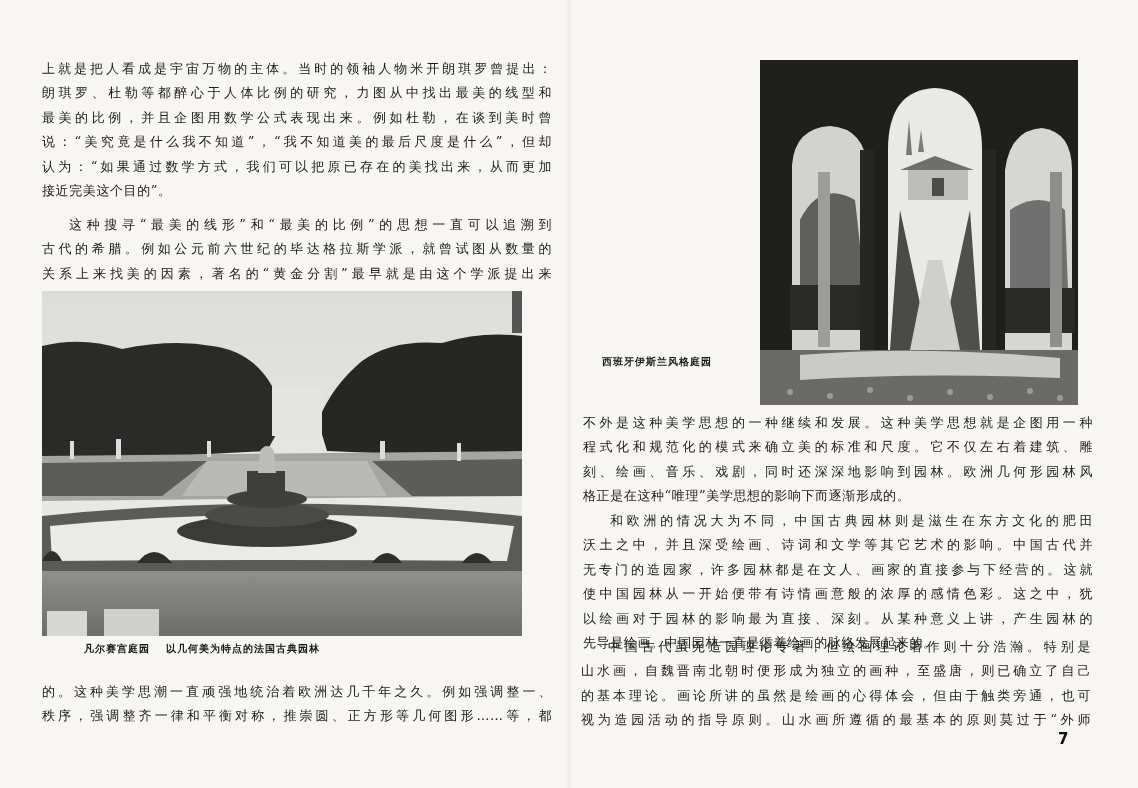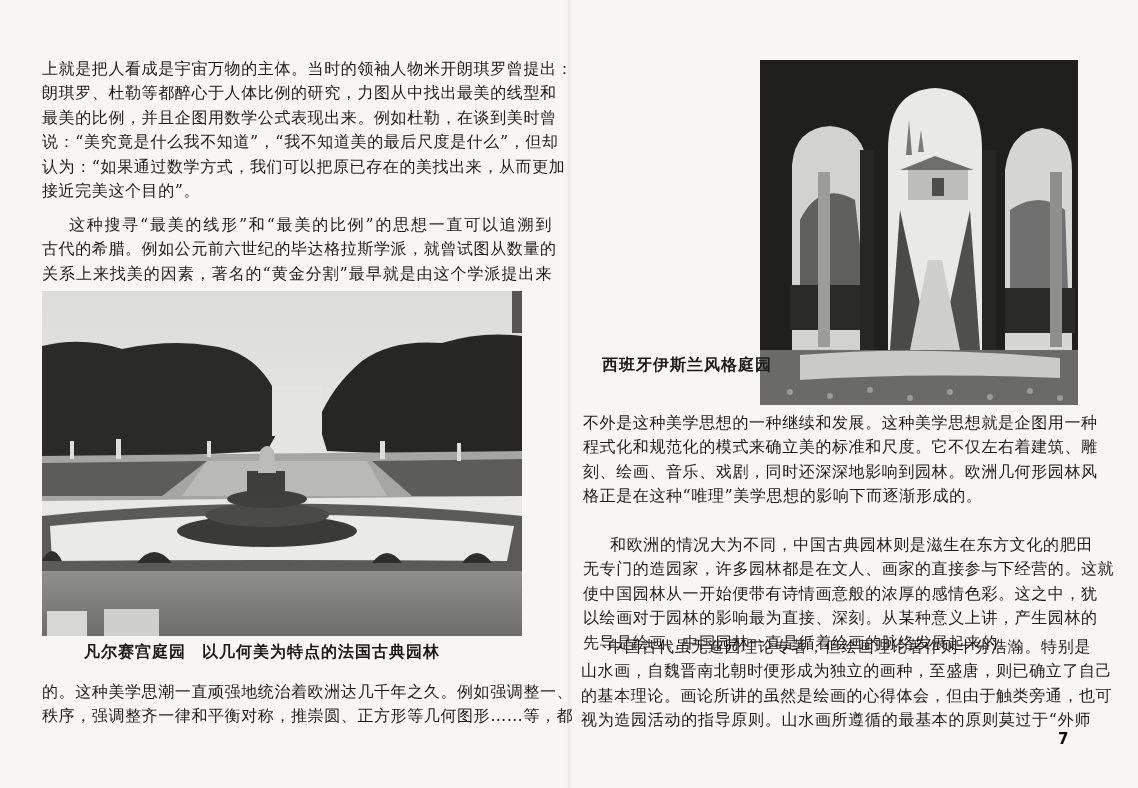--- a/index.html
+++ b/index.html
@@ -9,35 +9,35 @@
     font-family: "DejaVu Serif", "Liberation Serif", serif;
     color: #1c1c1c;
     position: relative;
   }
   .page { position: absolute; top: 0; bottom: 0; }
   .page-left { left: 0; width: 569px; }
   .page-right { left: 569px; width: 569px; }
 
   .para {
     position: absolute;
-    font-size: 16px;
+    font-size: 13px;
     line-height: 24.4px;
     letter-spacing: 0.6px;
     text-align: justify;
     text-align-last: justify;
     margin: 0;
   }
   .para .line { display: block; white-space: nowrap; text-align-last: justify; }
   .line.last { text-align-last: left; }
 
   .caption {
     position: absolute;
     font-family: Liberation Mono, monospace;
     font-weight: bold;
-    font-size: 16px;
+    font-size: 10px;
     letter-spacing: 1px;
     color: #1a1a1a;
     white-space: nowrap;
   }
   .caption .gap { display: inline-block; width: 16px; }
 
   .photo {
     position: absolute;
     overflow: hidden;
     background: #777;
@@ -190,21 +190,22 @@
   <div class="caption" style="left:33px; top:355px;">西班牙伊斯兰风格庭园</div>
 
   <div class="para" style="left:14px; top:411px; width:510px;">
     <span class="line">不外是这种美学思想的一种继续和发展。这种美学思想就是企图用一种</span>
     <span class="line">程式化和规范化的模式来确立美的标准和尺度。它不仅左右着建筑、雕</span>
     <span class="line">刻、绘画、音乐、戏剧，同时还深深地影响到园林。欧洲几何形园林风</span>
     <span class="line last">格正是在这种“唯理”美学思想的影响下而逐渐形成的。</span>
   </div>
 
   <div class="para" style="left:14px; top:509px; width:510px;">
-    <span class="line" style="padding-left:27px;margin-top:24px;">和欧洲的情况大为不同，中国古典园林则是滋生在东方文化的肥田</span>
+    <span class="line" style="padding-left:27px;">和欧洲的情况大为不同，中国古典园林则是滋生在东方文化的肥田</span>
+    <span class="line">沃土之中，并且深受绘画、诗词和文学等其它艺术的影响。中国古代并</span>
     <span class="line">无专门的造园家，许多园林都是在文人、画家的直接参与下经营的。这就</span>
     <span class="line">使中国园林从一开始便带有诗情画意般的浓厚的感情色彩。这之中，犹</span>
     <span class="line">以绘画对于园林的影响最为直接、深刻。从某种意义上讲，产生园林的</span>
     <span class="line last">先导是绘画。中国园林一直是循着绘画的脉络发展起来的。</span>
   </div>
 
   <div class="para" style="left:12px; top:635px; width:510px;">
     <span class="line" style="padding-left:27px;">中国古代虽无造园理论专著，但绘画理论著作则十分浩瀚。特别是</span>
     <span class="line">山水画，自魏晋南北朝时便形成为独立的画种，至盛唐，则已确立了自己</span>
     <span class="line">的基本理论。画论所讲的虽然是绘画的心得体会，但由于触类旁通，也可</span>

